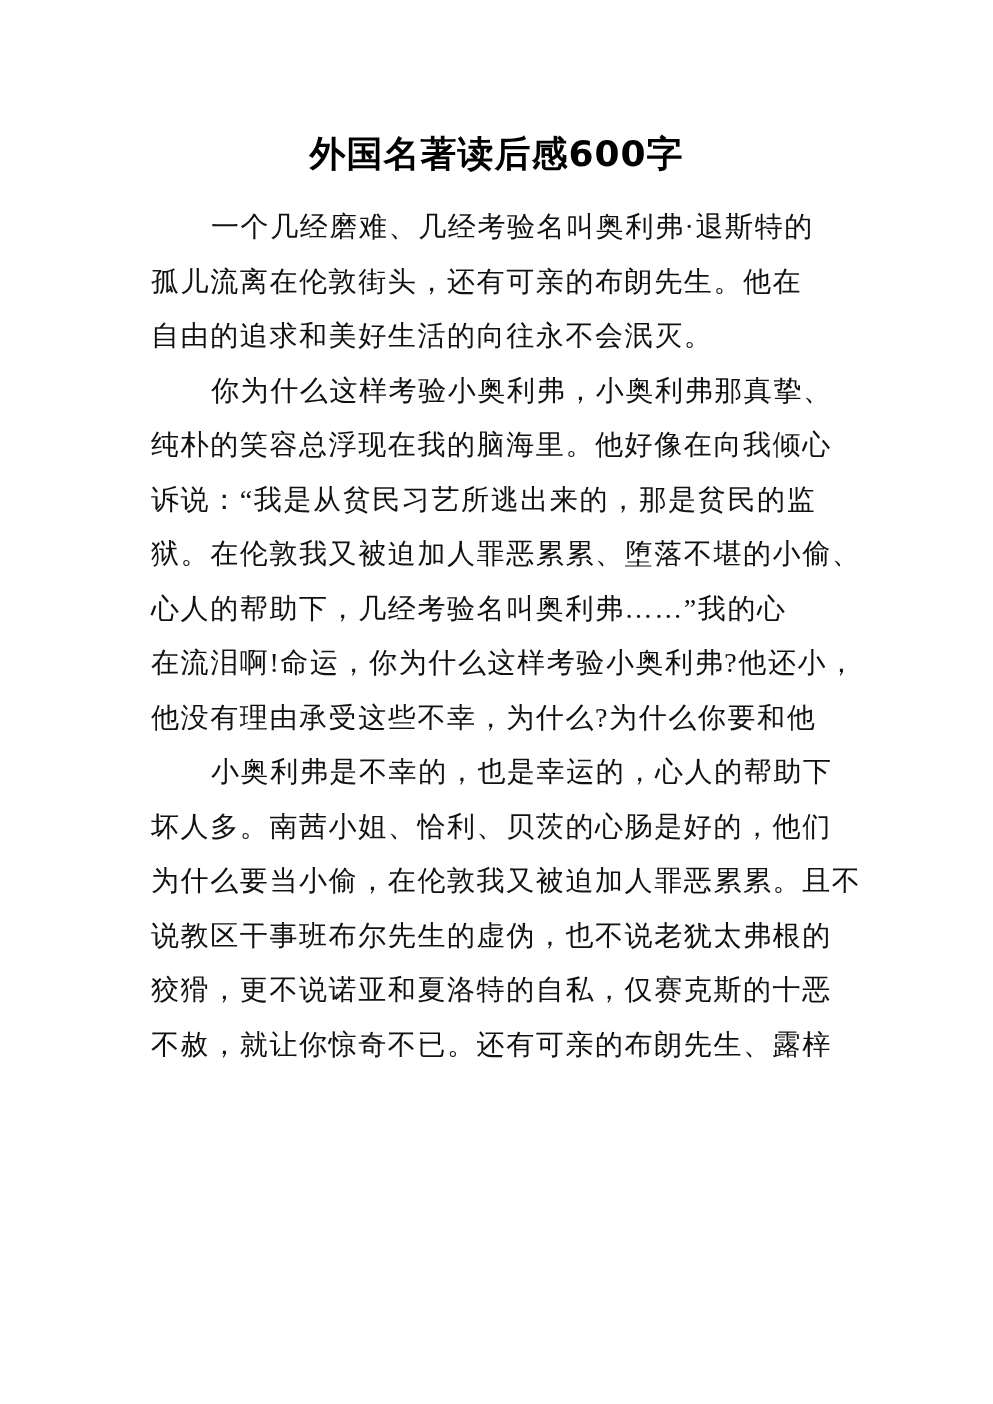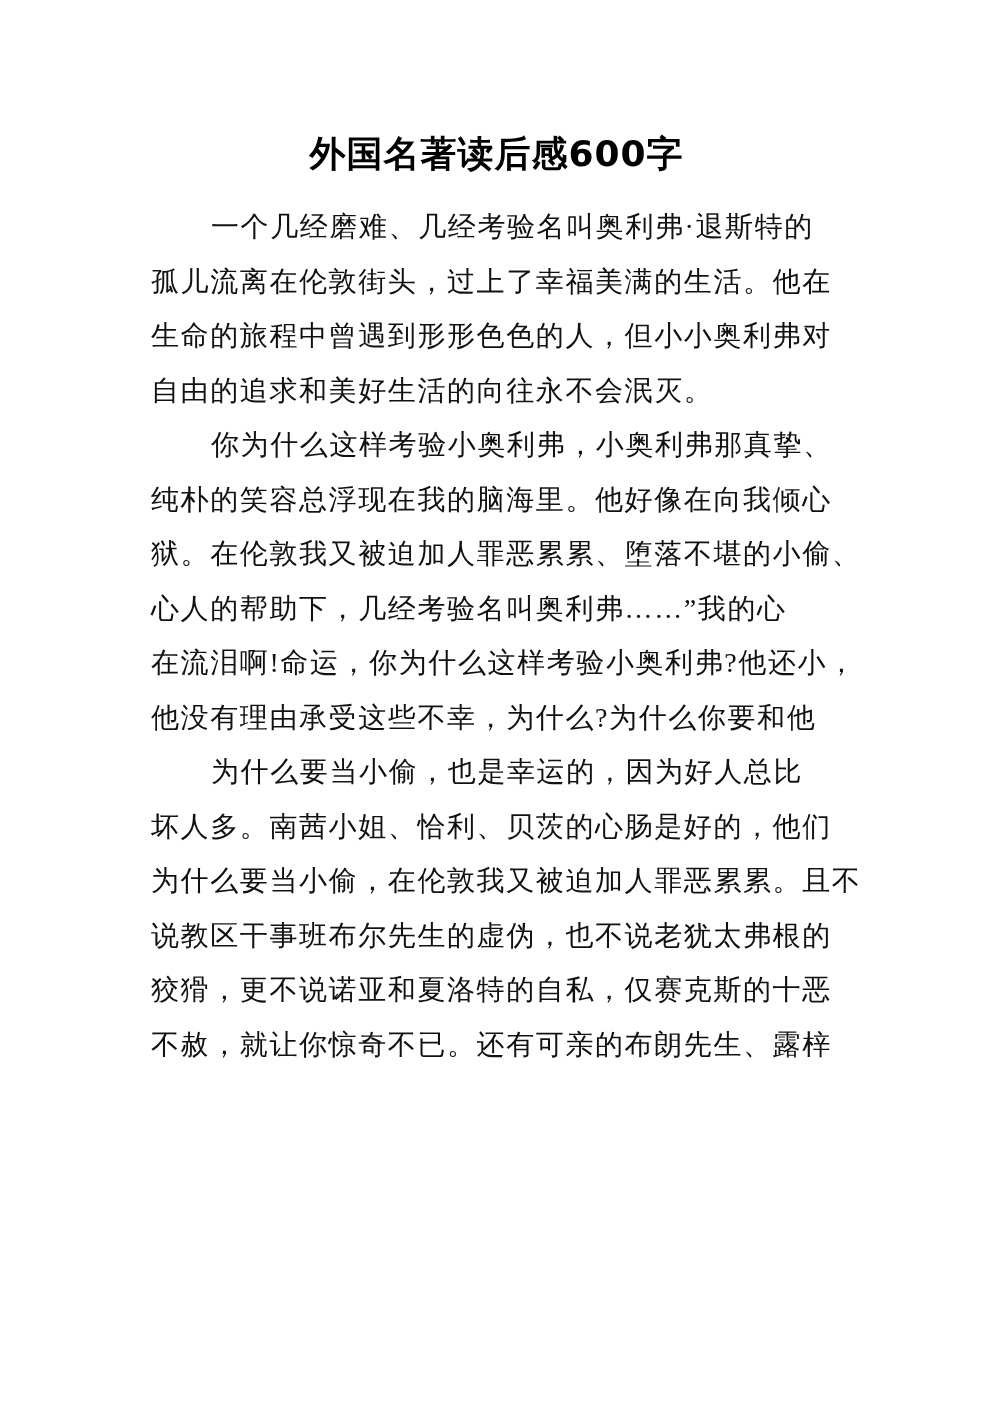--- a/index.html
+++ b/index.html
@@ -57,36 +57,36 @@
 </head>
 <body>
 
 <div class="page">
   <div class="title">外国名著读后感600字</div>
 
   <div class="body-text">
 
     <div>
       <div class="line indent">一个几经磨难、几经考验名叫奥利弗·退斯特的</div>
-      <div class="line">孤儿流离在伦敦街头，过上了幸福美满的生活。他在</div>
-      <div class="line">生命的旅程中曾遇到形形色色的人，但小小奥利弗对</div>
+      <div class="line">孤儿流离在伦敦街头，还有可亲的布朗先生。他在</div>
       <div class="line">自由的追求和美好生活的向往永不会泯灭。</div>
     </div>
 
     <div>
       <div class="line indent">你为什么这样考验小奥利弗，小奥利弗那真挚、</div>
       <div class="line">纯朴的笑容总浮现在我的脑海里。他好像在向我倾心</div>
+      <div class="line">诉说：“我是从贫民习艺所逃出来的，那是贫民的监</div>
       <div class="line">狱。在伦敦我又被迫加人罪恶累累、堕落不堪的小偷、</div>
       <div class="line">心人的帮助下，几经考验名叫奥利弗……”我的心</div>
       <div class="line">在流泪啊!命运，你为什么这样考验小奥利弗?他还小，</div>
       <div class="line">他没有理由承受这些不幸，为什么?为什么你要和他</div>
     </div>
 
     <div>
-      <div class="line indent">为什么要当小偷，也是幸运的，因为好人总比</div>
+      <div class="line indent">小奥利弗是不幸的，也是幸运的，心人的帮助下</div>
       <div class="line">坏人多。南茜小姐、恰利、贝茨的心肠是好的，他们</div>
       <div class="line">为什么要当小偷，在伦敦我又被迫加人罪恶累累。且不</div>
       <div class="line">说教区干事班布尔先生的虚伪，也不说老犹太弗根的</div>
       <div class="line">狡猾，更不说诺亚和夏洛特的自私，仅赛克斯的十恶</div>
       <div class="line">不赦，就让你惊奇不已。还有可亲的布朗先生、露梓</div>
     </div>
   </div>
 </div>
 
 </body></html>

